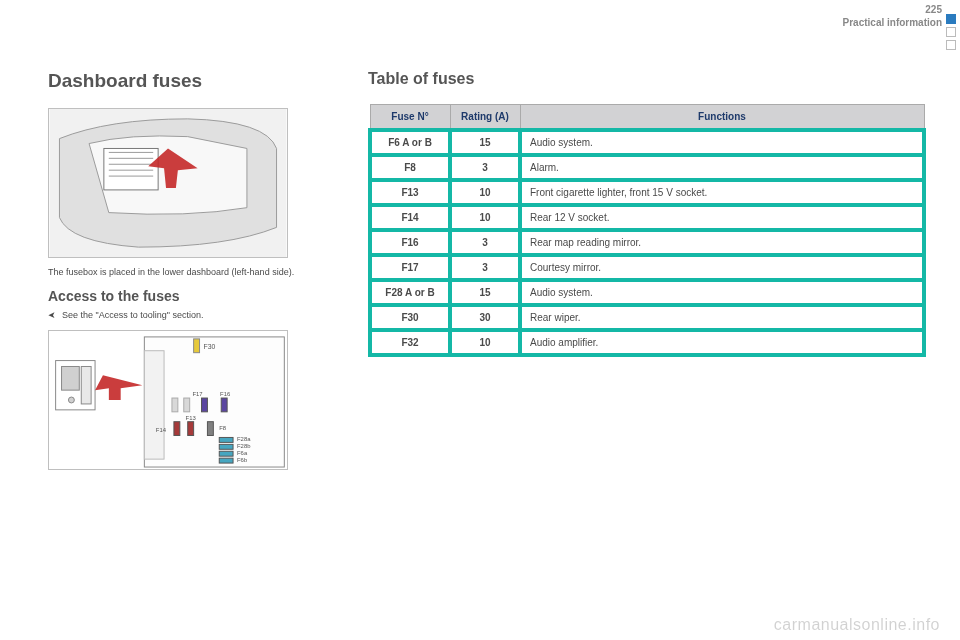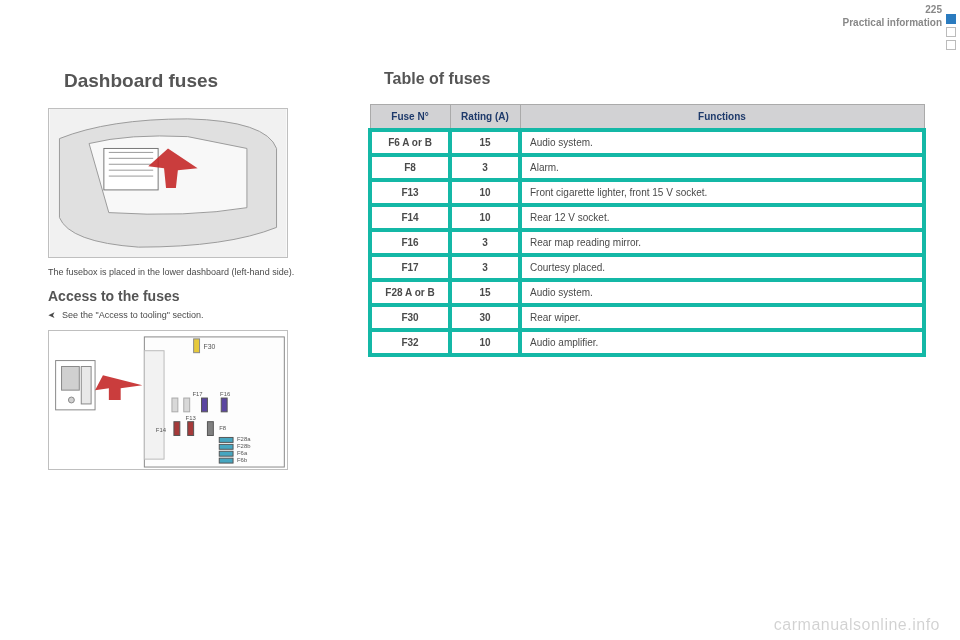--- a/index.html
+++ b/index.html
@@ -67,21 +67,21 @@
     gap: 30px;
   }
 
   .col-left { width: 290px; }
   .col-right { flex: 1; }
 
   h1.main {
     font-size: 19px;
     font-weight: bold;
     color: #555;
-    margin: 0 0 16px 16px;
+    margin: 0 0 16px 0;
   }
   h2.sub {
     font-size: 14px;
     font-weight: bold;
     color: #555;
     margin: 10px 0 6px 0;
   }
   p.caption {
     font-size: 9px;
     line-height: 1.35;
@@ -271,21 +271,21 @@
             <td>Rear 12 V socket.</td>
           </tr>
           <tr>
             <td class="c">F16</td>
             <td class="c">3</td>
             <td>Rear map reading mirror.</td>
           </tr>
           <tr>
             <td class="c">F17</td>
             <td class="c">3</td>
-            <td>Courtesy placed.</td>
+            <td>Courtesy mirror.</td>
           </tr>
           <tr>
             <td class="c">F28 A or B</td>
             <td class="c">15</td>
             <td>Audio system.</td>
           </tr>
           <tr>
             <td class="c">F30</td>
             <td class="c">30</td>
             <td>Rear wiper.</td>

